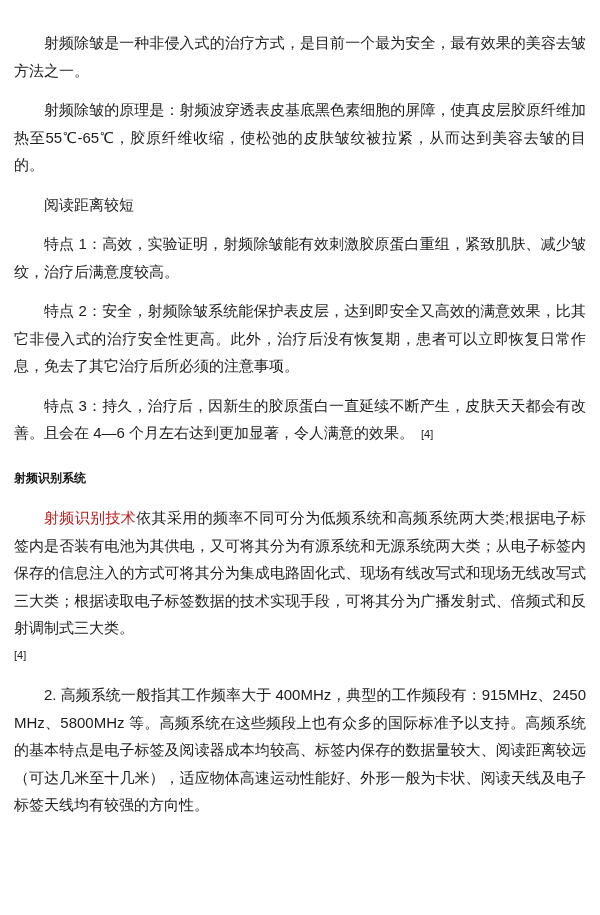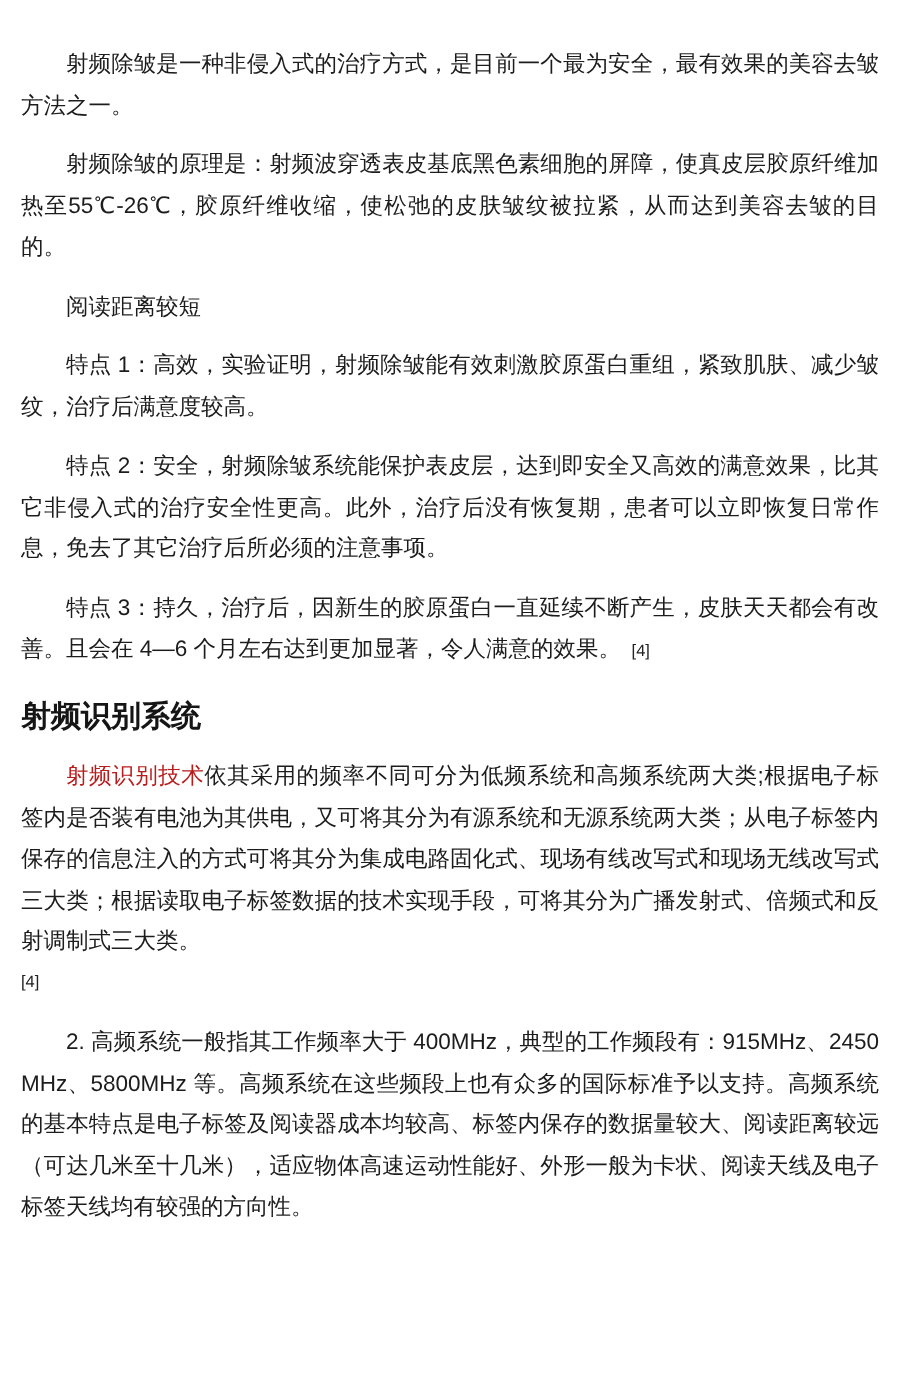--- a/index.html
+++ b/index.html
@@ -17,21 +17,21 @@
     line-height: 27.5px;
   }
   .para {
     text-align: justify;
     text-indent: 2em;
     margin: 12px 0;
     word-break: break-all;
   }
   .doc > .para:first-child { margin-top: 16px; }
   .section-heading {
-    font-size: 20px;
+    font-size: 12px;
     font-weight: bold;
     color: #151515;
     text-indent: 0;
     margin: 16px 0 12px 0;
     font-family: "Liberation Sans", sans-serif;
   }
   .link {
     color: #b91c1c;
     text-decoration: none;
     cursor: pointer;
@@ -47,21 +47,21 @@
     text-indent: 0;
   }
 </style>
 </head>
 <body>
 
 <main class="doc">
 
   <p class="para">射频除皱是一种非侵入式的治疗方式，是目前一个最为安全，最有效果的美容去皱方法之一。</p>
 
-  <p class="para">射频除皱的原理是：射频波穿透表皮基底黑色素细胞的屏障，使真皮层胶原纤维加热至55℃-26℃，胶原纤维收缩，使松弛的皮肤皱纹被拉紧，从而达到美容去皱的目的。</p>
+  <p class="para">射频除皱的原理是：射频波穿透表皮基底黑色素细胞的屏障，使真皮层胶原纤维加热至55℃-65℃，胶原纤维收缩，使松弛的皮肤皱纹被拉紧，从而达到美容去皱的目的。</p>
 
   <p class="para">阅读距离较短</p>
 
   <p class="para">特点 1：高效，实验证明，射频除皱能有效刺激胶原蛋白重组，紧致肌肤、减少皱纹，治疗后满意度较高。</p>
 
   <p class="para">特点 2：安全，射频除皱系统能保护表皮层，达到即安全又高效的满意效果，比其它非侵入式的治疗安全性更高。此外，治疗后没有恢复期，患者可以立即恢复日常作息，免去了其它治疗后所必须的注意事项。</p>
 
   <p class="para"><span>特点 3：持久，治疗后，因新生的胶原蛋白一直延续不断产生，皮肤天天都会有改善。且会在 4—6 个月左右达到更加显著，令人满意的效果。</span><span class="ref ref-inline">[4]</span></p>
 
   <h2 class="section-heading">射频识别系统</h2>

